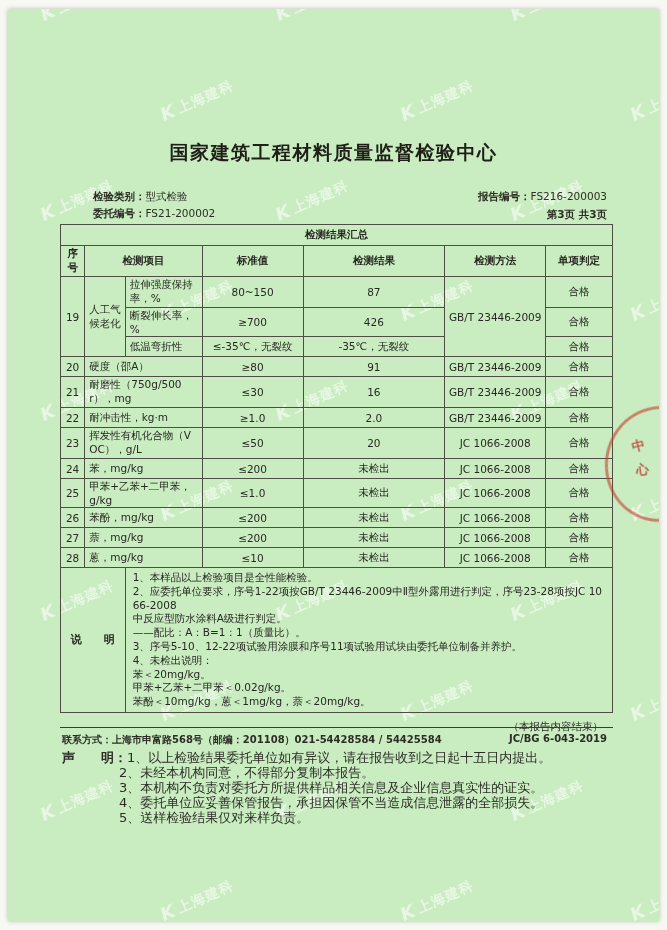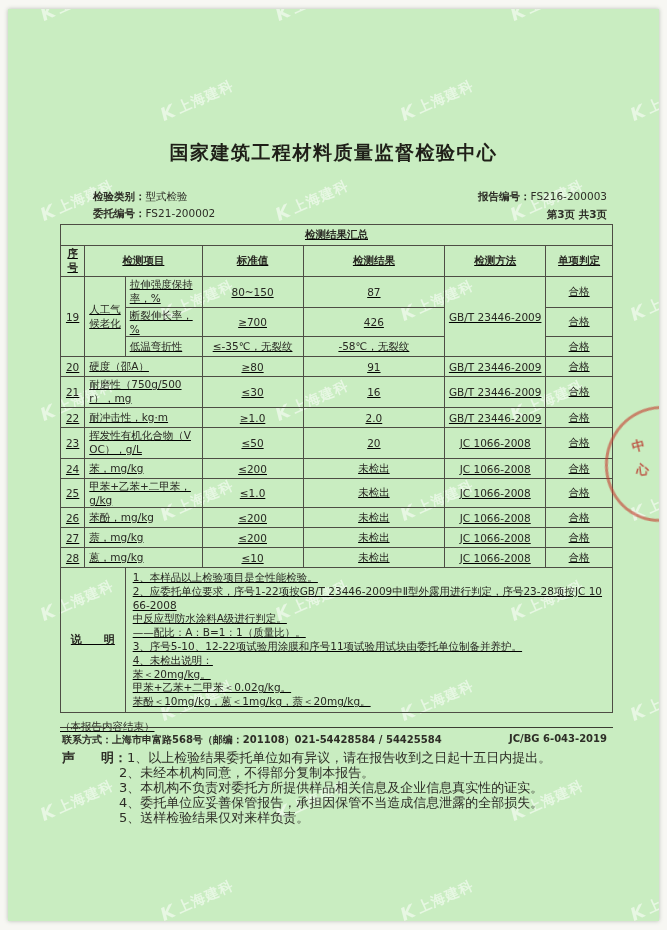--- a/index.html
+++ b/index.html
@@ -27,36 +27,36 @@
   .title2{position:absolute;top:157px;left:0;width:100%;text-align:center;
     font-size:17.5px;font-weight:700;letter-spacing:9px;text-indent:9px;color:#1f1f18;}
   
   .meta{position:absolute;font-size:10.5px;color:#2d2d26;font-weight:600;white-space:nowrap;margin-left:31px;}
   .meta .v{font-weight:500;}
   .m-cat{left:54px;top:181px;}
   .m-rep{right:52px;top:181px;text-align:right;}
   .m-com{left:54px;top:198px;}
   .m-page{right:52px;top:199px;text-align:right;}
   
-  .tblwrap{position:absolute;left:52px;top:215px;width:553px;text-decoration:underline;}
+  .tblwrap{position:absolute;left:52px;top:215px;width:553px;}
   table{border-collapse:collapse;table-layout:fixed;width:553px;
     font-size:10.5px;color:#282822;}
   td,th{border:1px solid #4d4d44;padding:1px 3px;vertical-align:middle;
     overflow:hidden;word-break:break-all;}
   th{font-weight:600;}
   .cap{height:18px;text-align:center;font-size:10.5px;}
   .hdr th{height:24px;text-align:center;}
   td.c{text-align:center;}
   td.item{text-align:left;padding-left:4px;}
   tr.r{height:20px;}
   tr.r19a td{height:26px;}
   td.notes-label{text-align:center;font-weight:600;font-size:11px;}
   td.notes-body{padding:3px 7px;vertical-align:top;}
   .notes-body div{line-height:13.8px;font-size:10.5px;}
-  .endnote{margin-top:7px;text-align:left;padding-right:10px;
+  .endnote{margin-top:7px;text-align:right;padding-right:10px;
     font-size:10.5px;color:#2d2d26;}
   
   .rule{position:absolute;left:52px;top:718px;width:553px;border-top:1.5px solid #3b3b32;}
   .contact{position:absolute;left:54px;top:724px;font-size:10px;color:#2d2d26;font-weight:600;}
   .doccode{position:absolute;right:52px;top:724px;font-size:10px;color:#2d2d26;font-weight:700;}
   .statements{position:absolute;left:54px;top:741px;font-size:13px;color:#2d2d26;line-height:15px;}
   .statements .first{white-space:nowrap;}
   .statements .lbl{font-weight:700;}
   .statements .more{margin-left:57px;white-space:nowrap;}
   
@@ -241,21 +241,21 @@
           </tr>
           <tr class="r">
             <td class="item">断裂伸长率，%</td>
             <td class="c">≥700</td>
             <td class="c">426</td>
             <td class="c">合格</td>
           </tr>
           <tr class="r">
             <td class="item">低温弯折性</td>
             <td class="c">≤-35℃，无裂纹</td>
-            <td class="c">-58℃，无裂纹</td>
+            <td class="c">-35℃，无裂纹</td>
             <td class="c">合格</td>
           </tr>
           <tr class="r">
             <td class="c">20</td>
             <td class="item" colspan="2">硬度（邵A）</td>
             <td class="c">≥80</td>
             <td class="c">91</td>
             <td class="c">GB/T 23446-2009</td>
             <td class="c">合格</td>
           </tr>

